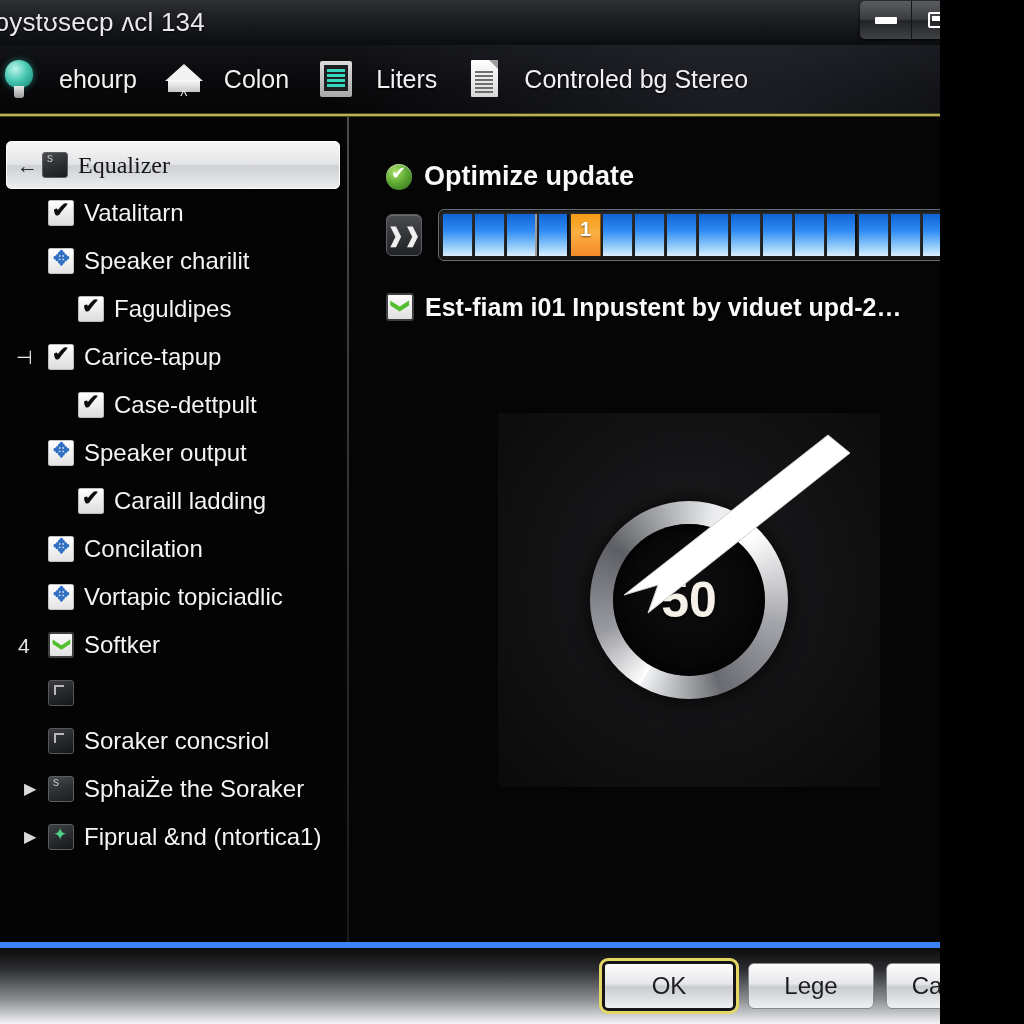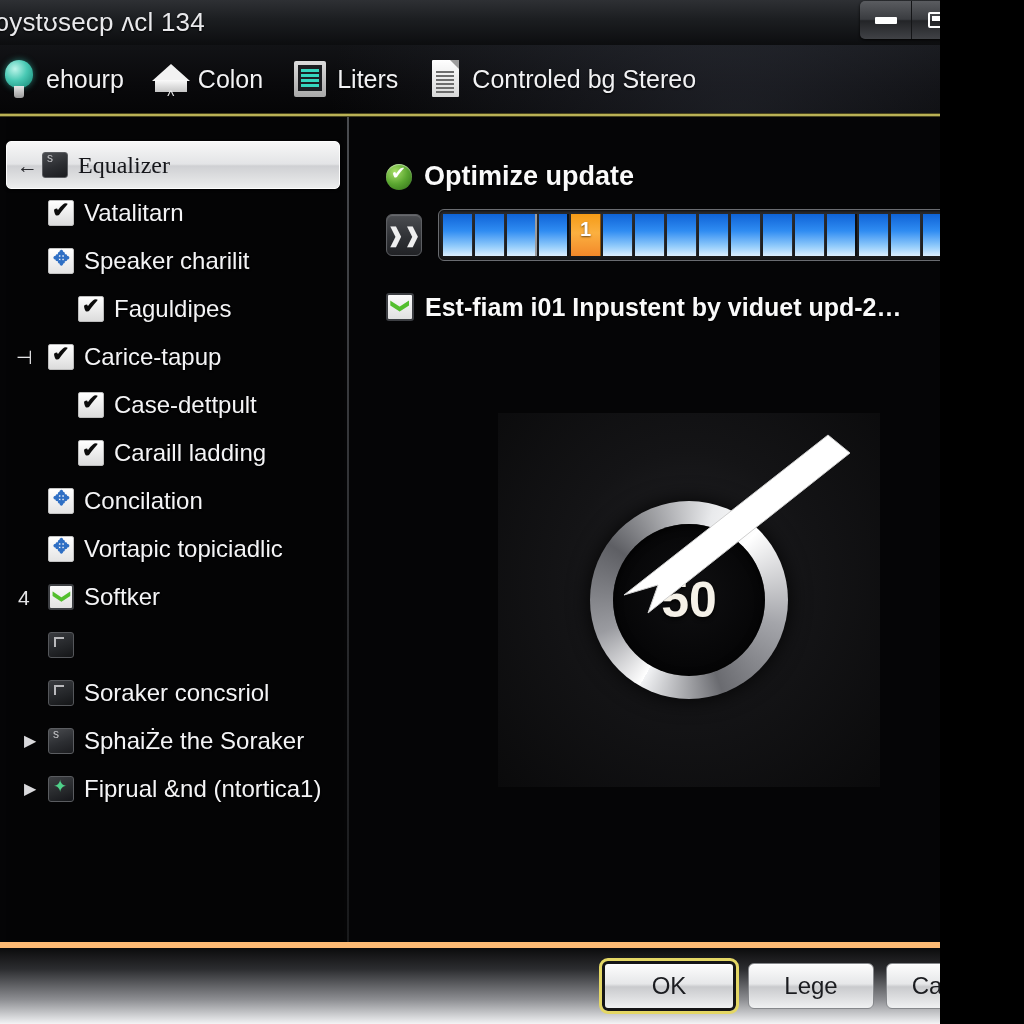--- a/index.html
+++ b/index.html
@@ -7,21 +7,21 @@
   html, body {
     width: 1024px; height: 1024px;
     background: #000;
     font-family: "Liberation Sans", sans-serif;
     overflow: hidden;
   }
 
   #app {
     position: relative;
     width: 940px; height: 1024px;
-    background: #fdba74;
+    background: #3b82f6;
     overflow: hidden;
   }
 
   
   .titlebar {
     position: absolute; left: 0; top: 0;
     width: 1024px; height: 45px;
     background: linear-gradient(180deg, #2e3034 0%, #1b1d20 45%, #0c0d0f 100%);
     display: flex; align-items: center;
   }
@@ -62,21 +62,21 @@
   .toolbar {
     position: absolute; left: 0; top: 45px;
     width: 1024px; height: 68px;
     background:
       radial-gradient(circle at 72% 120%, rgba(70,75,90,.35) 0%, rgba(0,0,0,0) 55%),
       linear-gradient(180deg, #121316 0%, #09090b 60%, #050506 100%);
     display: flex; align-items: center;
   }
   .tb-item { display: flex; align-items: center; margin-right: 26px; }
   .tb-item .lbl {
-    font-size: 25px; color: #f2f2f4; margin-left: 6px;
+    font-size: 25px; color: #f2f2f4; margin-left: 19px;
     text-shadow: 0 1px 2px #000; white-space: nowrap;
   }
   .tb-ico { width: 42px; height: 42px; position: relative; flex: 0 0 42px; }
 
   
   .ico-bulb .b-glass {
     position: absolute; left: 7px; top: 2px; width: 28px; height: 28px;
     border-radius: 50% 50% 45% 45%;
     background: radial-gradient(circle at 36% 32%, #bdf5ea 0%, #49c9b4 45%, #12806f 100%);
     box-shadow: 0 0 6px rgba(60,220,195,.5);
@@ -475,20 +475,24 @@
         </div>
         <div class="tree-row indent-1">
           <span class="pin-mark">⊣</span>
           <span class="ti ti-check"></span>
           <span class="t-label">Carice-tapup</span>
         </div>
         <div class="tree-row indent-2">
           <span class="ti ti-check"></span>
           <span class="t-label">Case-dettpult</span>
         </div>
+        <div class="tree-row indent-1">
+          <span class="ti ti-move"></span>
+          <span class="t-label">Speaker output</span>
+        </div>
         <div class="tree-row indent-2">
           <span class="ti ti-check"></span>
           <span class="t-label">Caraill ladding</span>
         </div>
         <div class="tree-row indent-1">
           <span class="ti ti-move"></span>
           <span class="t-label">Concilation</span>
         </div>
         <div class="tree-row indent-1">
           <span class="ti ti-move"></span>

